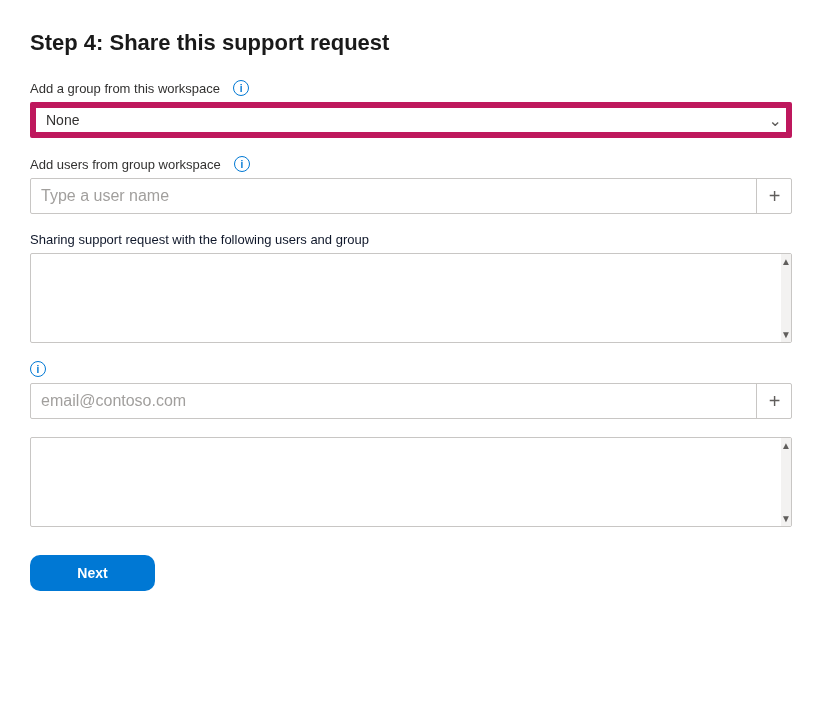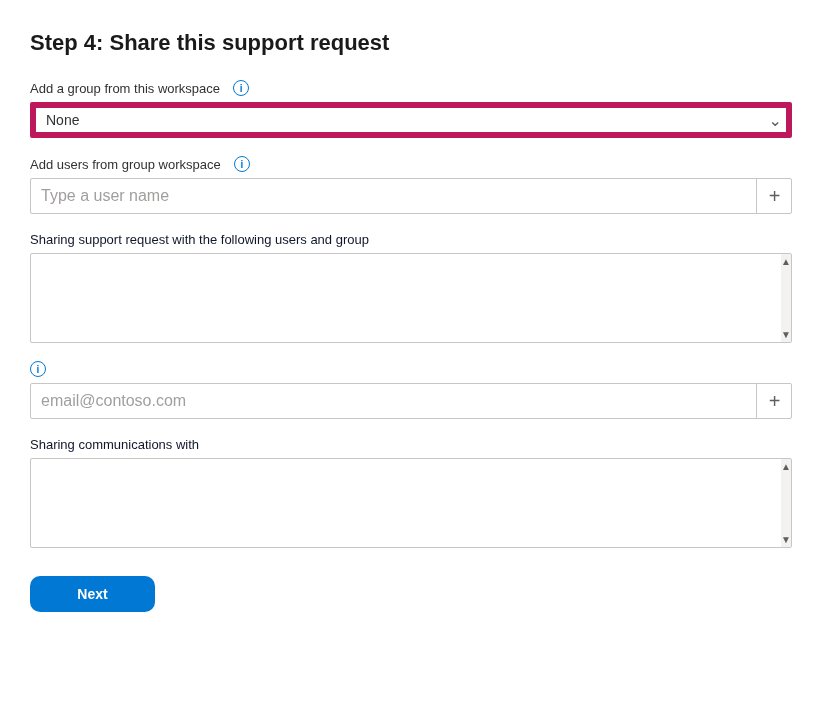--- a/index.html
+++ b/index.html
@@ -230,21 +230,20 @@
       <span class="info-icon">i</span>
     </div>
     <div class="input-with-plus">
       <input class="text-input" type="email" placeholder="email@contoso.com" style="">
       <button class="plus-btn">+</button>
     </div>
   </div>
 
   
   <div class="section-block">
-    <div class="sharing-label">Sharing communications with</div>
     <div class="sharing-box">
       <div class="sharing-box-scrollbar">
         <span class="scroll-arrow">▲</span>
         <span class="scroll-arrow">▼</span>
       </div>
     </div>
   </div>
 
   
   <button class="next-button">Next</button>

